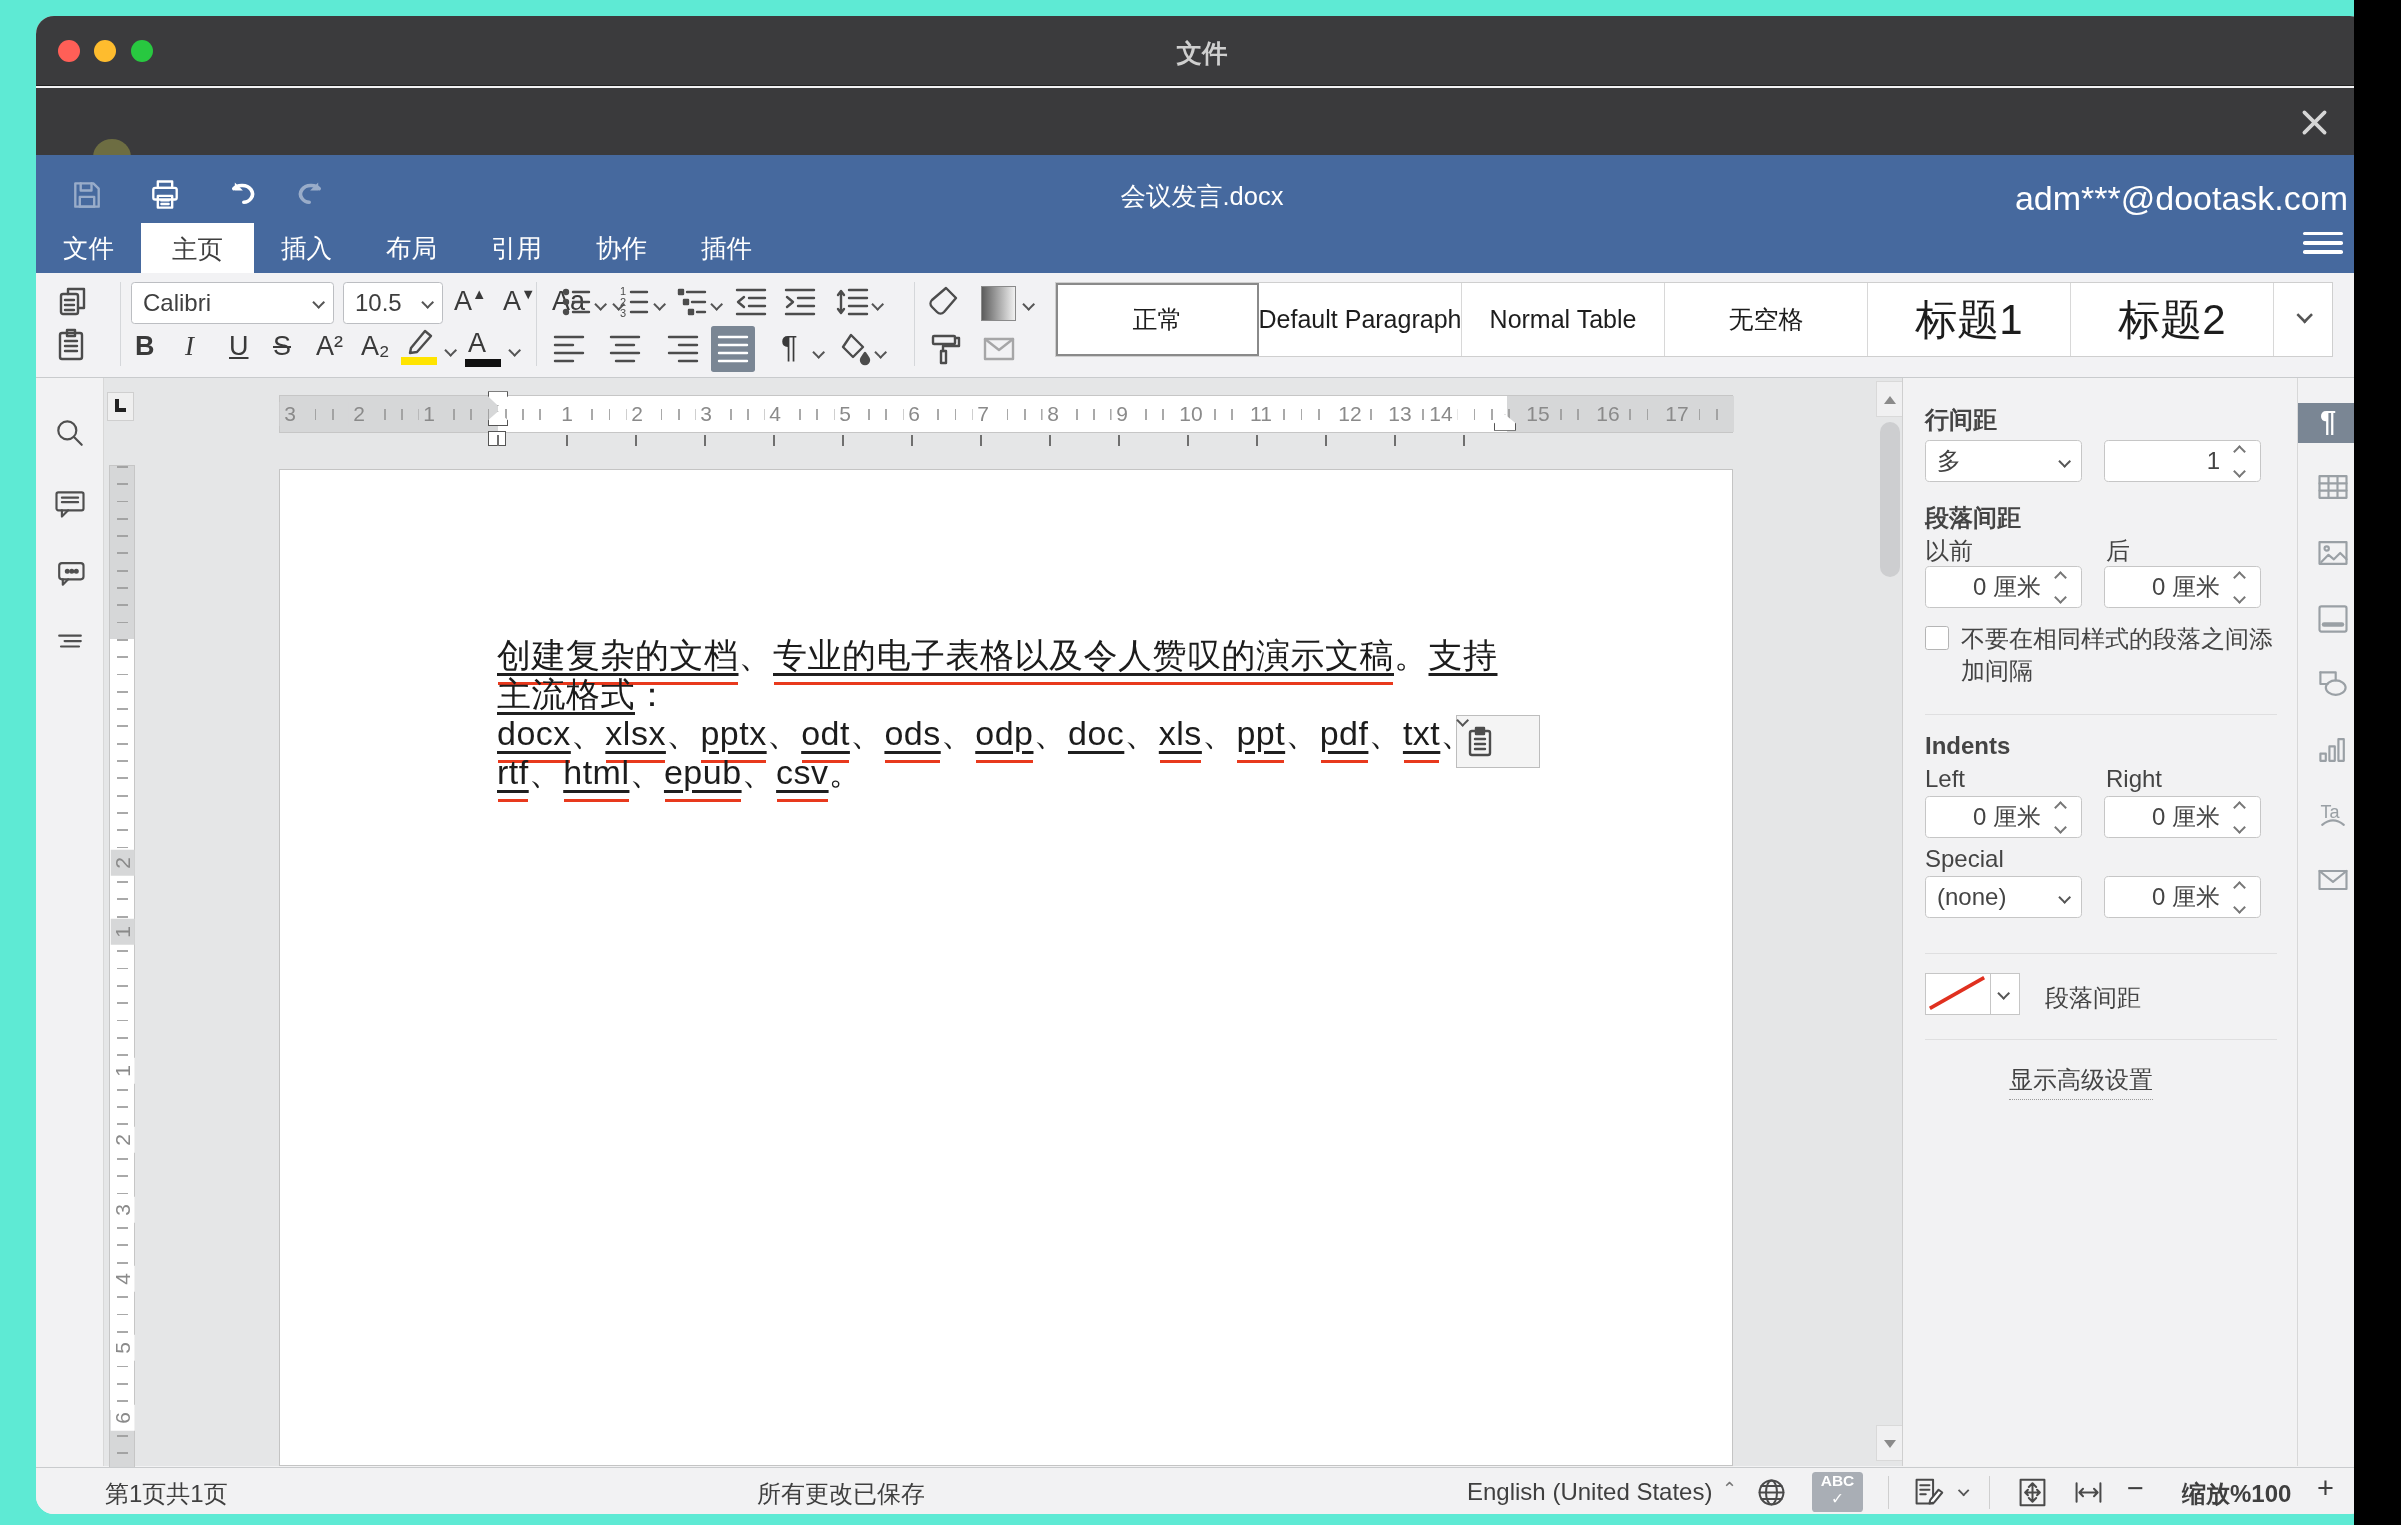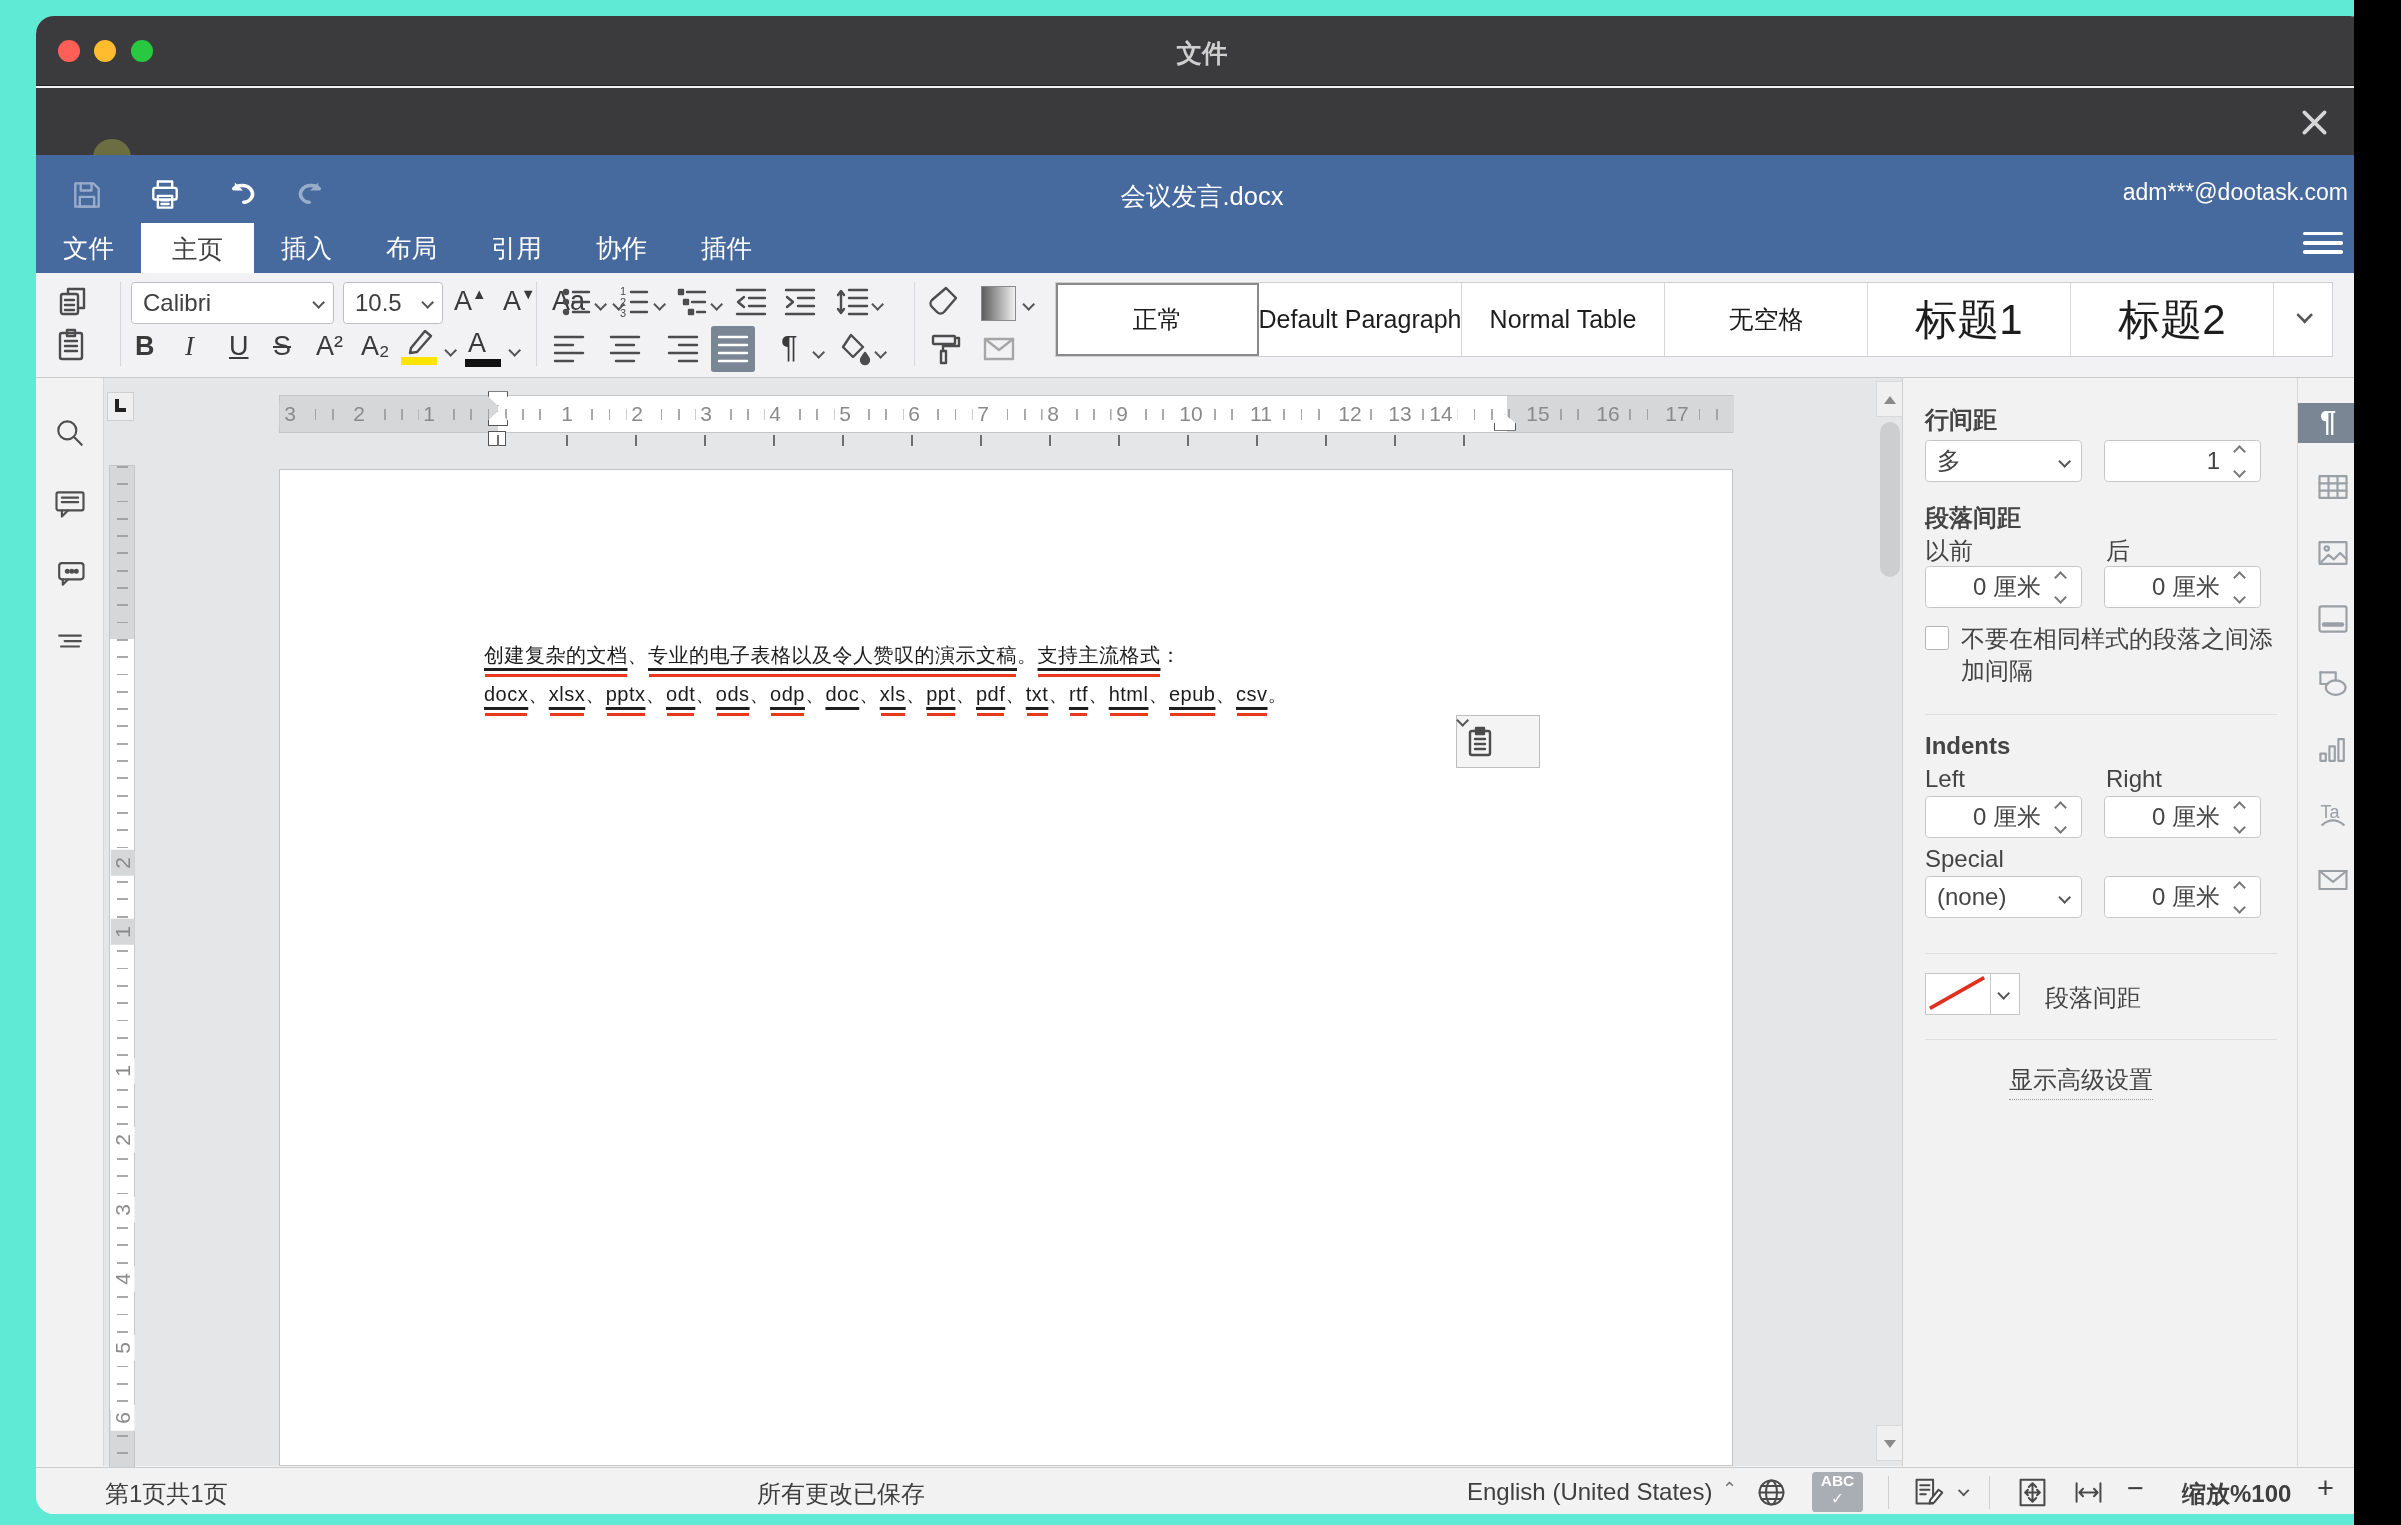--- a/index.html
+++ b/index.html
@@ -24,21 +24,21 @@
   .avatar-bump { position:absolute; left:57px; top:51px; width:38px; height:36px; border-radius:50%;
                  background:#6d6d42; }
   .close-x { position:absolute; right:36px; top:16.4px; width:35px; height:35px; }
 
   
   .bluebar { position:absolute; left:0; top:139px; width:100%; height:119px; background:#46699e; }
   .qicon { position:absolute; top:22px; width:36px; height:36px; }
   .qicon svg { stroke:#fff; fill:none; stroke-width:2.6; stroke-linecap:round; stroke-linejoin:round; }
   .dim { opacity:.45; }
   .doc-title { position:absolute; top:24px; left:0; width:100%; text-align:center; color:#fff; font-size:25.5px; }
-  .account { position:absolute; top:24px; right:20px; color:#fff; font-size:23px; }
+  .account { position:absolute; top:24px; right:20px; color:#fff; font-size:34px; }
   .tabbar { position:absolute; left:0; top:68px; height:50px; width:1095px; display:flex; align-items:center; }
   .tab { color:#fff; font-size:25.5px; padding:0 27px; height:50px; display:flex; align-items:center; }
   .tab.active { background:#fff; color:#3f3f3f; height:52px; margin-top:1.8px; padding:0 31px; }
   .hamburger { position:absolute; right:25.5px; top:71px; width:40px; height:29px; }
   .hamburger i { display:block; height:3.6px; background:#fff; margin:5.5px 0; border-radius:1.8px; }
 
   
   .toolbar { position:absolute; left:0; top:257px; width:100%; height:105px; background:#f2f2f4;
              border-bottom:1.8px solid #c9cbcd; }
   .tb-div { position:absolute; top:9px; height:84px; width:0.9px; background:#d5d7da; }
@@ -96,21 +96,21 @@
 
   .vruler { position:absolute; left:73px; top:87px; width:25.5px; height:1002px; background:#fff; border:0.9px solid #c6c6c6; }
   .vr-gray { position:absolute; left:0; width:100%; background:#d6d7d8; }
   .vr-ticks { position:absolute; left:7.3px; top:0; width:11px; height:100%;
               background:repeating-linear-gradient(180deg,#9a9a9a 0 1.8px,transparent 1.8px 17.3px); opacity:.85; }
   .vr-num { position:absolute; left:0; width:25.5px; text-align:center; font-size:21px; color:#8a8a8a;
             transform:rotate(-90deg); background:transparent; }
 
   .page { position:absolute; left:243px; top:91px; width:1454px; height:997px; background:#fff;
           border:0.9px solid #c4c4c4; }
-  .doc-text { position:absolute; left:204px; top:166px; width:1022px; font-size:20px; color:#1c1c1c;
+  .doc-text { position:absolute; left:217px; top:166px; width:1022px; font-size:34px; color:#1c1c1c;
               line-height:39px; letter-spacing:0.5px; }
   .useg { text-decoration:underline; text-decoration-thickness:2.7px; text-underline-offset:6.4px; text-decoration-color:#1f1f1f; }
   .spell { position:relative; }
   .spell::after { content:""; position:absolute; left:0.9px; right:0.9px; bottom:-11px; border-top:3.6px solid #e8391d; }
   .paste-float { position:absolute; left:1176px; top:245px; width:84px; height:53px; background:#f4f4f4;
                  border:1.8px solid #bdbdbd; display:flex; align-items:center; }
   .vscroll-up, .vscroll-dn { position:absolute; left:1840px; width:27px; height:36px; background:#f0f0f1;
                  border:0.9px solid #d9d9d9; }
   .arr-up { position:absolute; left:7.3px; top:13.7px; width:0; height:0; border-left:6.4px solid transparent;
             border-right:6.4px solid transparent; border-bottom:8.2px solid #8a8a8a; }

